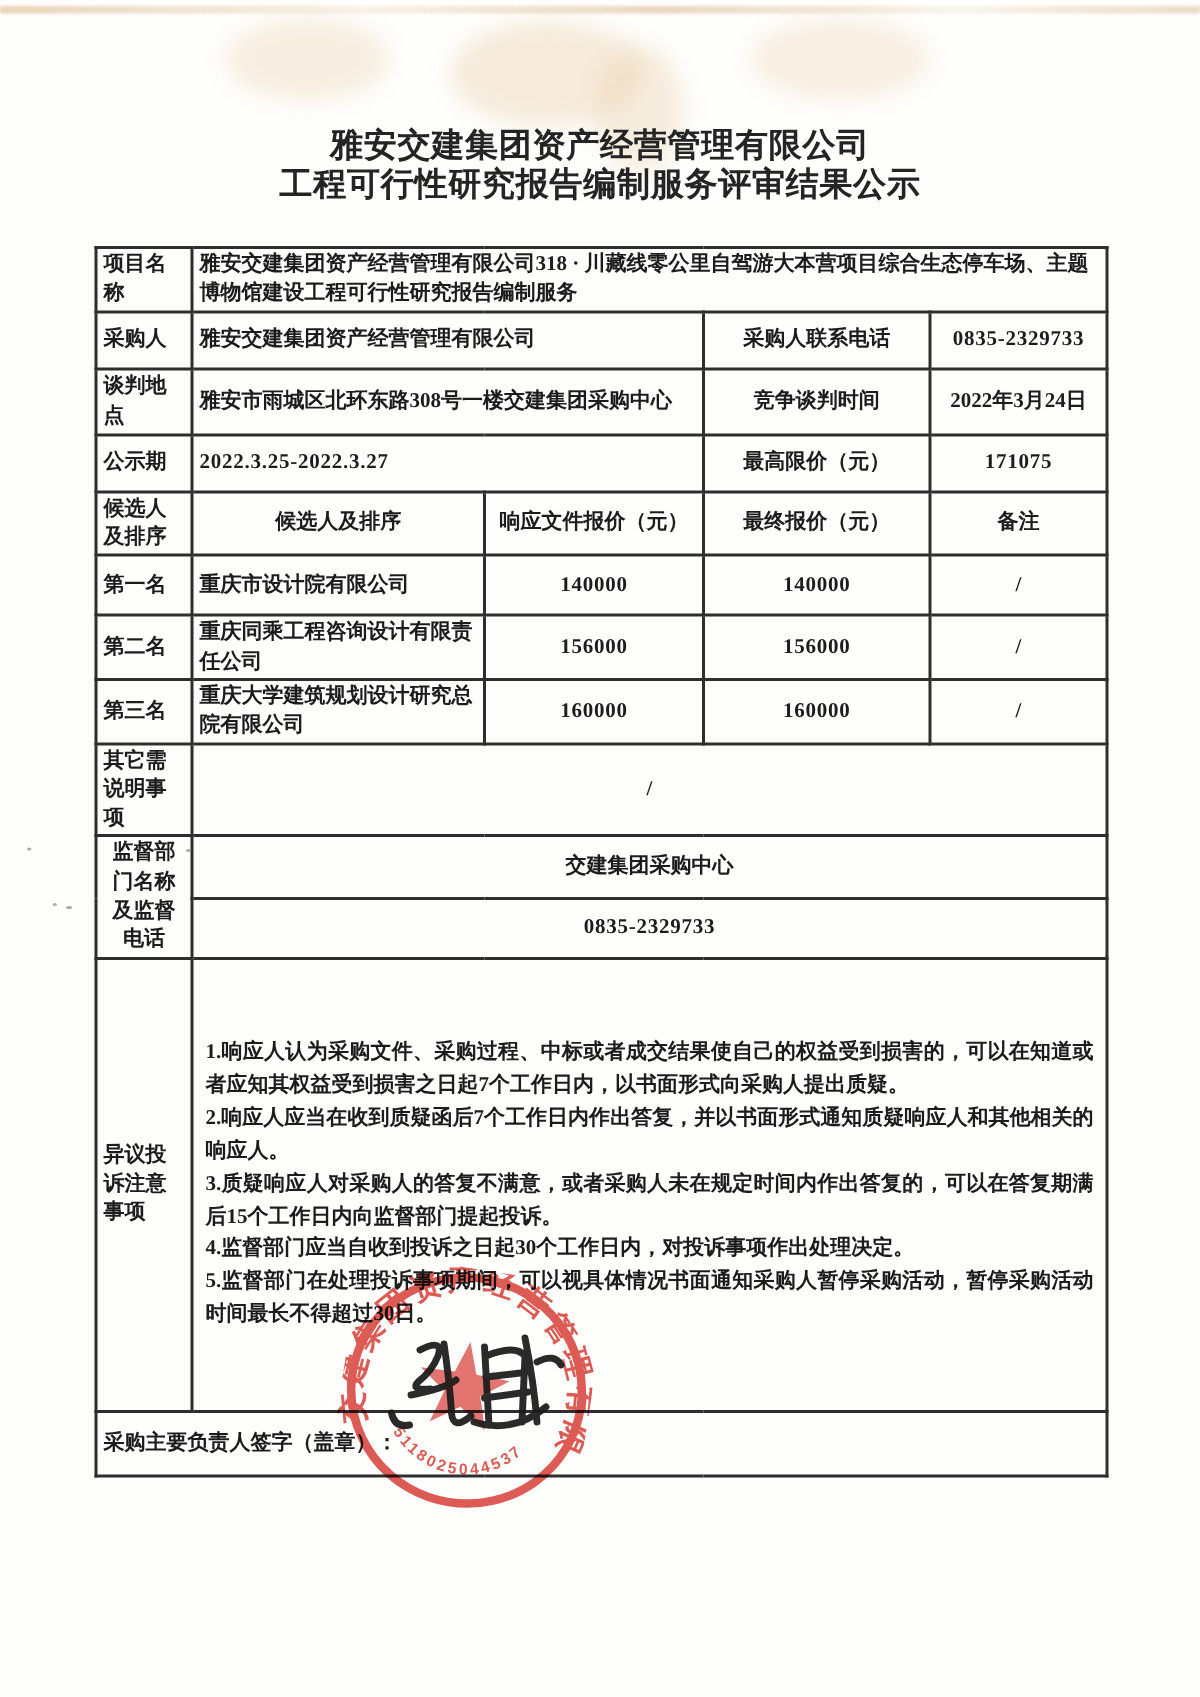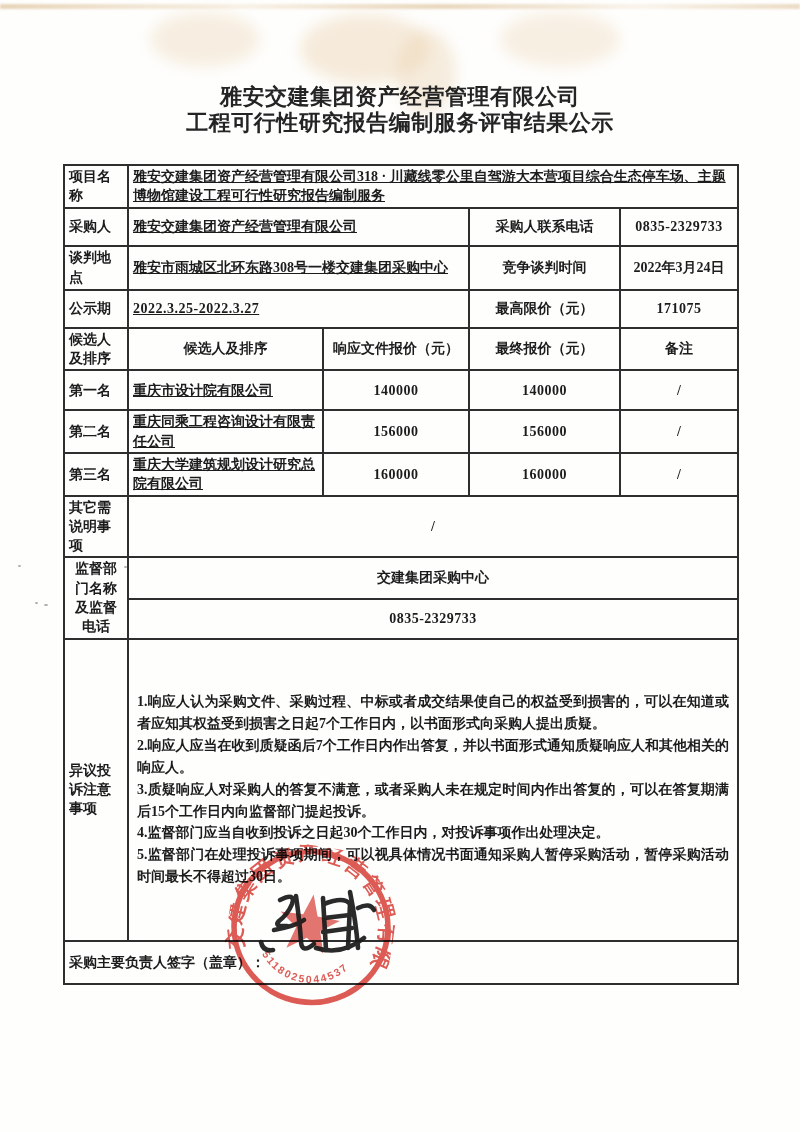--- a/index.html
+++ b/index.html
@@ -37,21 +37,21 @@
 
   
   table.doc{
     position:absolute;left:63px;top:164px;width:674px;
     border-collapse:collapse;table-layout:fixed;
     font-size:14px;font-weight:600;color:#1c1c1c;
   }
   table.doc td{border:2px solid #2e2e2e;vertical-align:middle;padding:1px 4px;line-height:1.38;}
   td.lab{padding-left:3px;padding-right:0;}
   td.ctr{text-align:center;}
-  td.val{padding-left:6px;text-decoration:underline;}
+  td.val{padding-left:6px;}
   .num{letter-spacing:.5px;margin-left:20px;}
   .obj-wrap{padding:0 4px;}
   .obj-wrap div{text-align:justify;line-height:1.56;}
   .sign-cell{padding-left:5px;}
 
   
   .seal{position:absolute;left:228px;top:846px;width:166px;height:162px;
     transform:rotate(9deg);opacity:.88;mix-blend-mode:multiply;pointer-events:none;}
   .signature{position:absolute;left:254px;top:884px;width:132px;height:88px;
     opacity:.93;pointer-events:none;}

